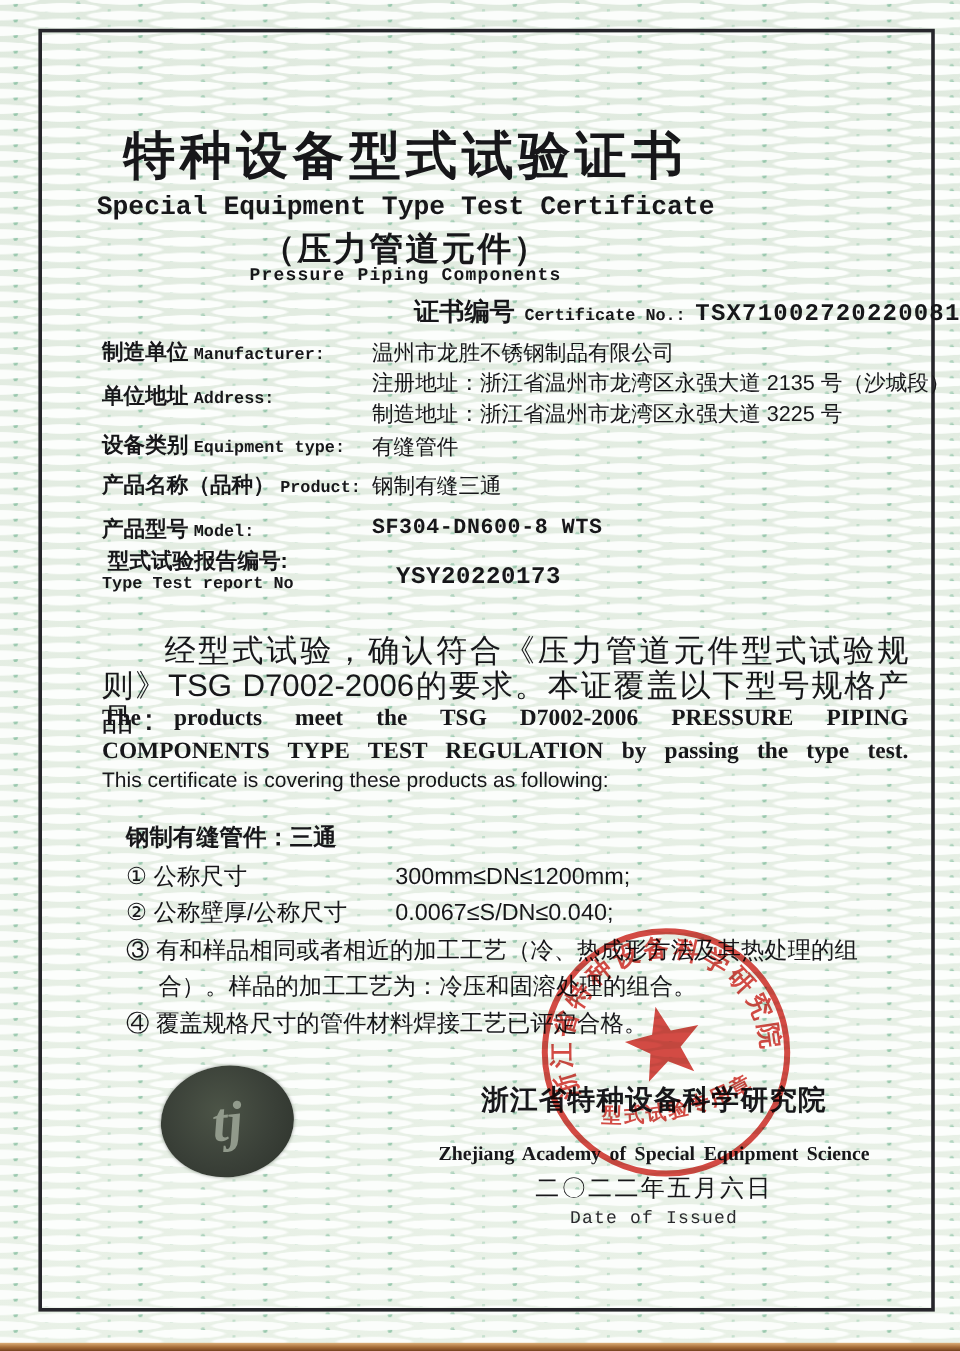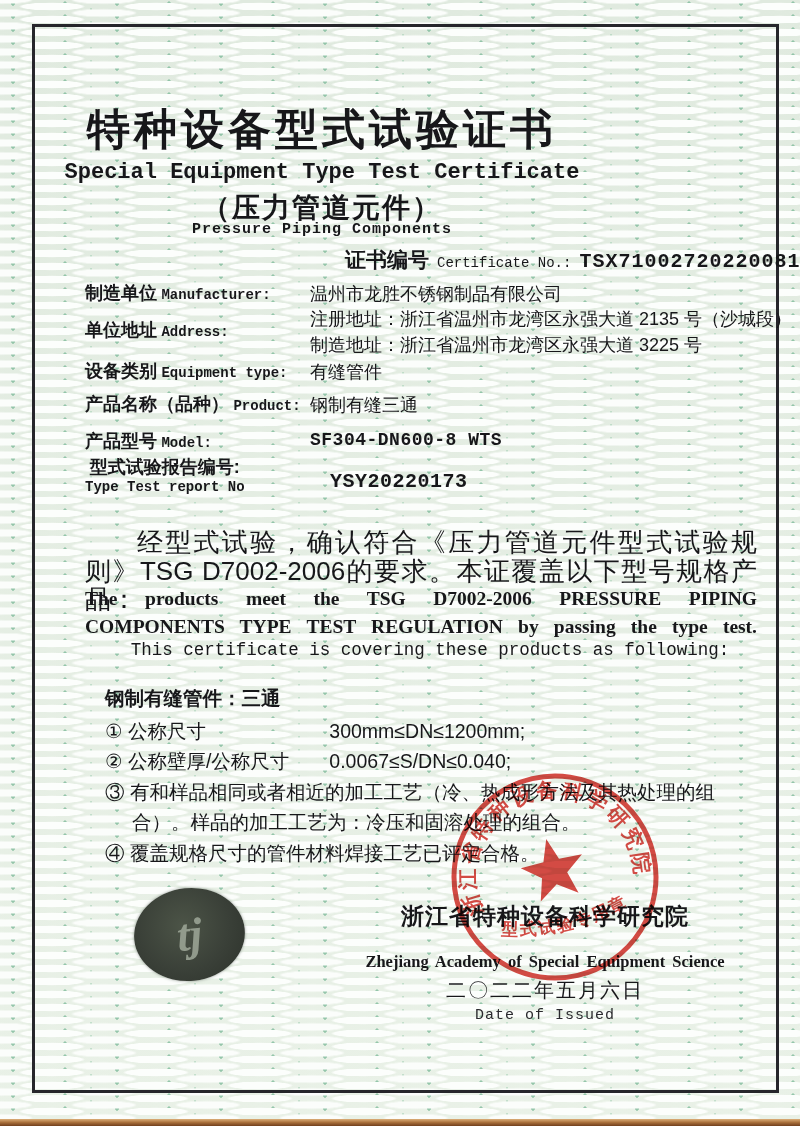--- a/index.html
+++ b/index.html
@@ -12,43 +12,43 @@
       radial-gradient(ellipse 45px 5.5px at 52px 6.5px, #fbfdfb 66%, rgba(251,253,251,0) 74%),
       radial-gradient(circle 2px at 13px 4px, rgba(118,182,148,.55) 90%, rgba(118,182,148,0)),
       radial-gradient(circle 2px at 39px 10px, rgba(118,182,148,.40) 90%, rgba(118,182,148,0)),
       radial-gradient(circle 1.5px at 26px 7px, rgba(150,200,170,.45) 90%, rgba(150,200,170,0)),
       linear-gradient(180deg,#e0eadf,#e9f1e7);
     background-size:104px 13px,104px 13px,52px 13px,52px 13px,52px 13px,100% 100%;
     background-position:0 0,52px 6.5px,0 0,26px 6px,13px 2px,0 0;
   }
   .frame{position:absolute;left:32px;top:24px;width:741px;height:1063px;border:3px solid #26262b;}
   .abs{position:absolute;}
-  .ctr{left:0;width:644px;text-align:center;}
+  .ctr{left:16px;width:644px;text-align:center;}
 
   .title-cn{top:101px;font-family:"Liberation Serif",serif;font-weight:bold;font-size:43px;letter-spacing:4px;}
   .title-en{top:160px;font-family:"Liberation Mono",monospace;font-weight:bold;font-size:22px;}
   .sub-cn{top:189px;font-family:"Liberation Serif",serif;font-weight:bold;font-size:28px;letter-spacing:2px;}
   .sub-en{top:221px;font-family:"Liberation Mono",monospace;font-weight:bold;font-size:15px;letter-spacing:1px;}
 
   .certno{top:246px;left:345px;display:flex;align-items:baseline;gap:8px;white-space:nowrap;}
   .certno .cn{font-weight:bold;font-size:21px;}
-  .certno .en{font-family:"Liberation Mono",monospace;font-weight:normal;font-size:14px;}
+  .certno .en{font-family:"Liberation Mono",monospace;font-weight:bold;font-size:14px;}
   .certno .no{font-family:"Liberation Mono",monospace;font-weight:bold;font-size:20px;letter-spacing:1px;}
 
   .f-label{left:85px;white-space:nowrap;}
   .f-label .cn{font-weight:bold;font-size:18px;text-align:center;}
   .f-label .en{font-family:"Liberation Mono",monospace;font-weight:bold;font-size:14px;}
   .f-value{left:310px;font-size:18px;white-space:nowrap;}
   .f-value.code{font-family:"Liberation Mono",monospace;font-weight:bold;font-size:18px;letter-spacing:.5px;}
   .addr-line{line-height:26px;}
 
   .body-cn{top:528px;left:85px;width:672px;font-size:26px;line-height:28.5px;text-indent:2em;text-align:justify;}
   .body-en-bold{top:585px;left:85px;width:672px;font-family:"Liberation Serif",serif;font-weight:bold;
     font-size:19.5px;line-height:27.5px;text-align:justify;text-align-last:justify;word-spacing:4px;}
-  .body-en-mono{top:640px;left:85px;width:690px;font-family:Liberation Mono, monospace;font-size:17.5px;text-align:center;}
+  .body-en-mono{top:640px;left:85px;width:690px;font-family:Liberation Sans, sans-serif;font-size:17.5px;}
 
   .products{top:683px;left:105px;width:620px;font-size:19.5px;line-height:30.5px;}
   .products .head{font-weight:bold;margin-bottom:2px;}
   .pitem{position:relative;}
   .pitem .plabel{display:inline-block;min-width:196px;}
   .pitem.wrap{padding-left:27px;text-indent:-27px;}
 
   .tj-stamp{left:134px;top:888px;width:111px;height:93px;border-radius:50%;
     background:radial-gradient(circle at 45% 40%, #4c5447 0%, #3a4038 55%, #2c312a 100%);
     transform:rotate(-6deg);display:flex;align-items:center;justify-content:center;box-shadow:0 0 3px rgba(40,50,40,.5);}

